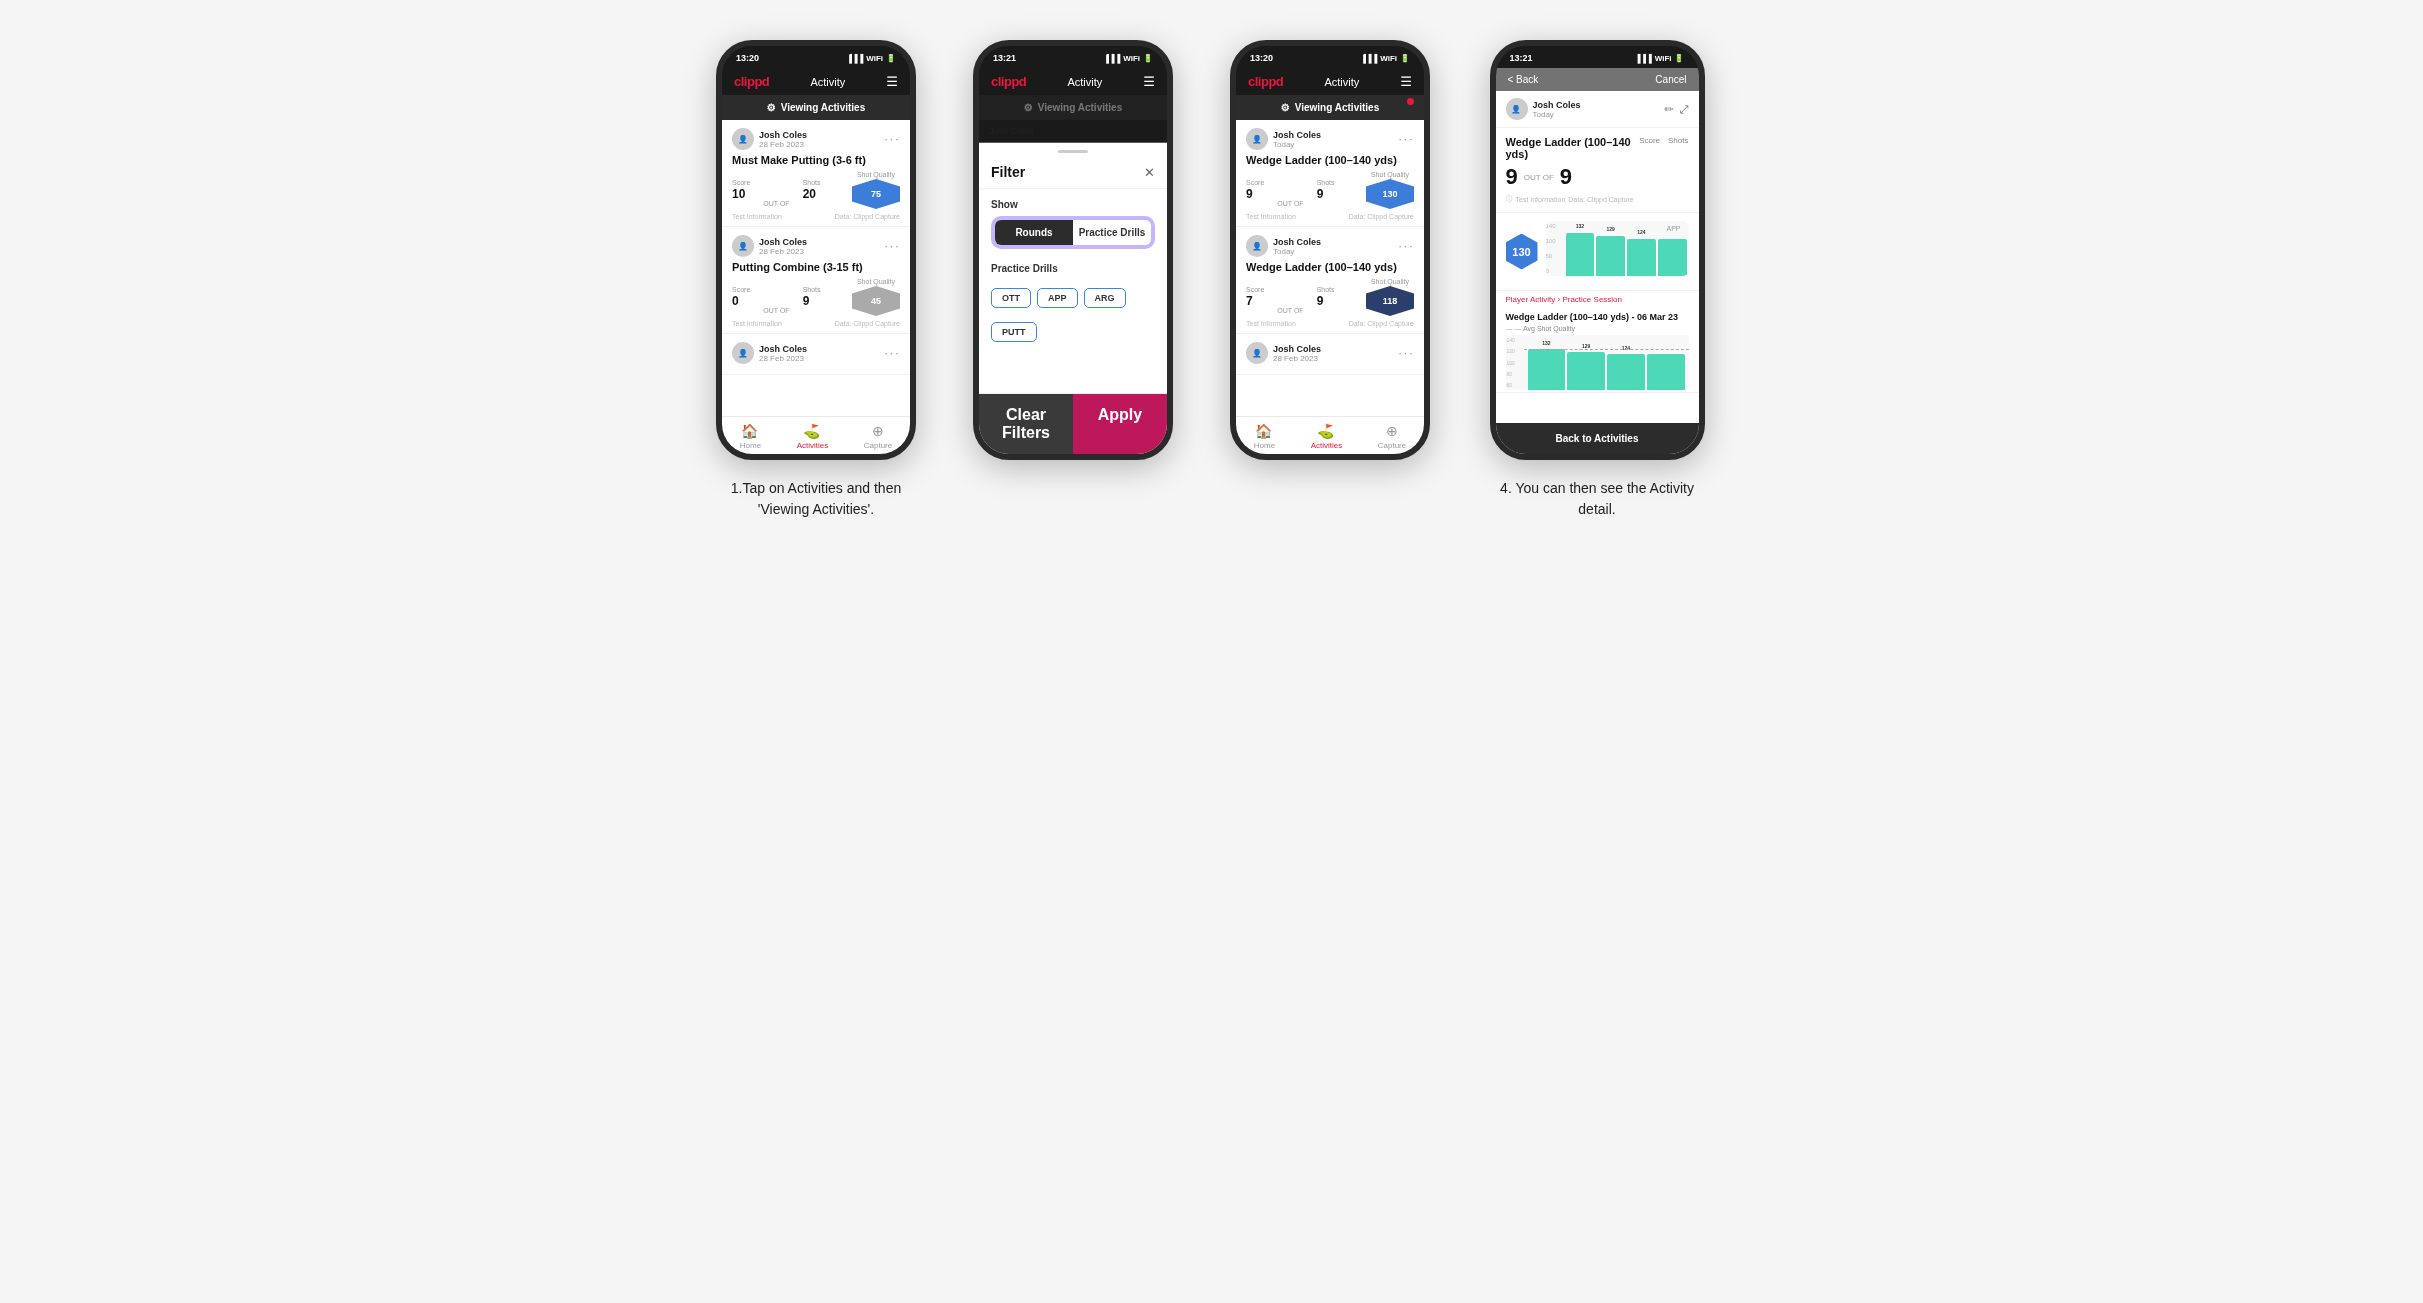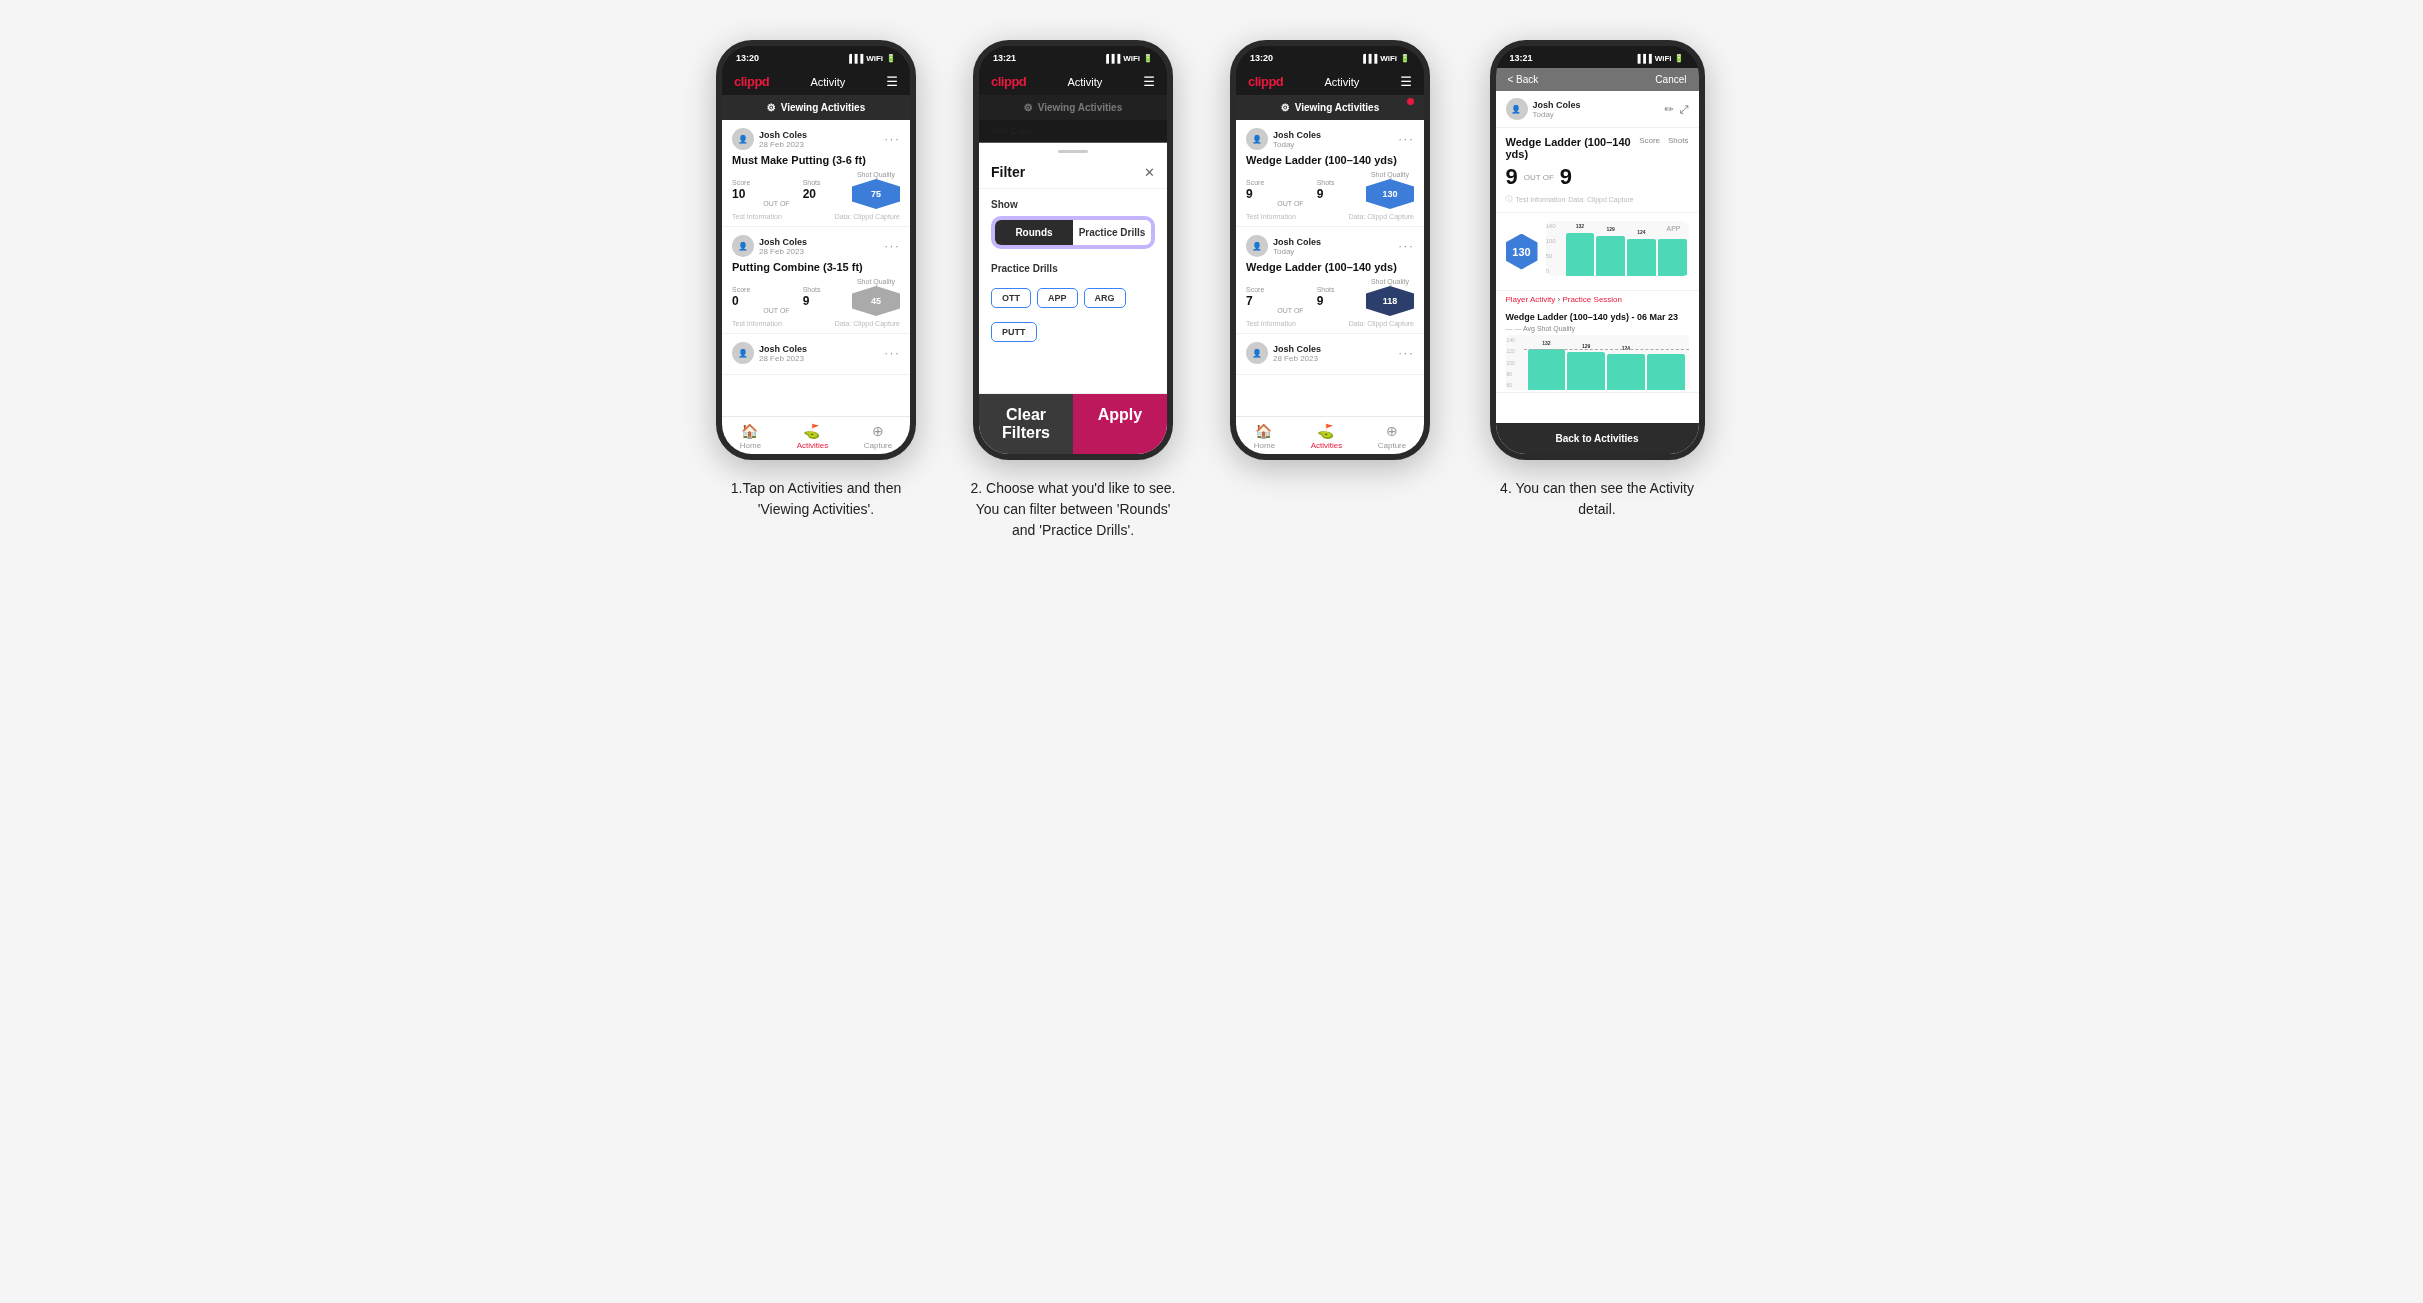--- a/index.html
+++ b/index.html
@@ -531,21 +531,20 @@
             <div class="chip">ARG</div>
             <div class="chip">PUTT</div>
           </div>
         </div>
         <div class="filter-footer">
           <div class="filter-footer-btn btn-clear">Clear Filters</div>
           <div class="filter-footer-btn btn-apply">Apply</div>
         </div>
       </div>
     </div>
-    <div class="caption">2. Choose what you'd like to see. You can filter between 'Rounds' and 'Practice Drills'.</div>
   </div>
 
   <div class="phone-col">
     <div class="phone-frame">
       <div class="phone-notch"></div>
       <div class="status-bar">
         <span>13:20</span>
         <div class="status-right">
           <span>▐▐▐</span>
           <span>WiFi</span>

